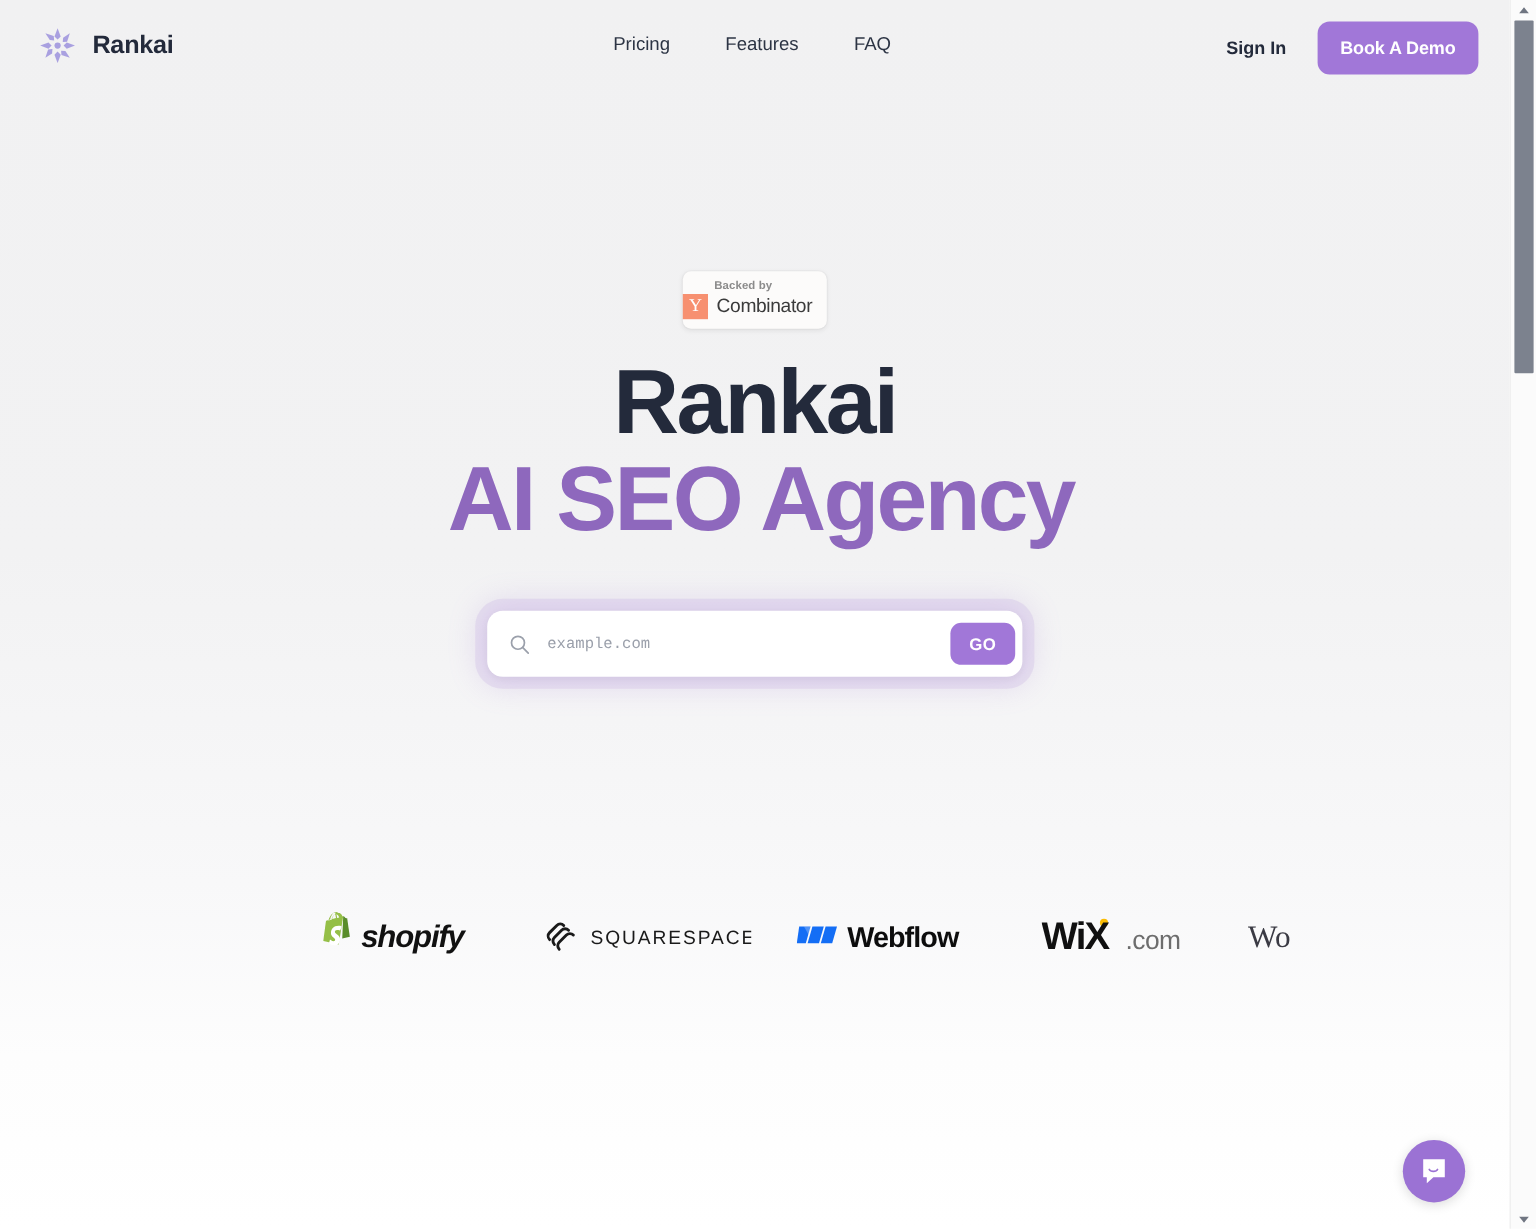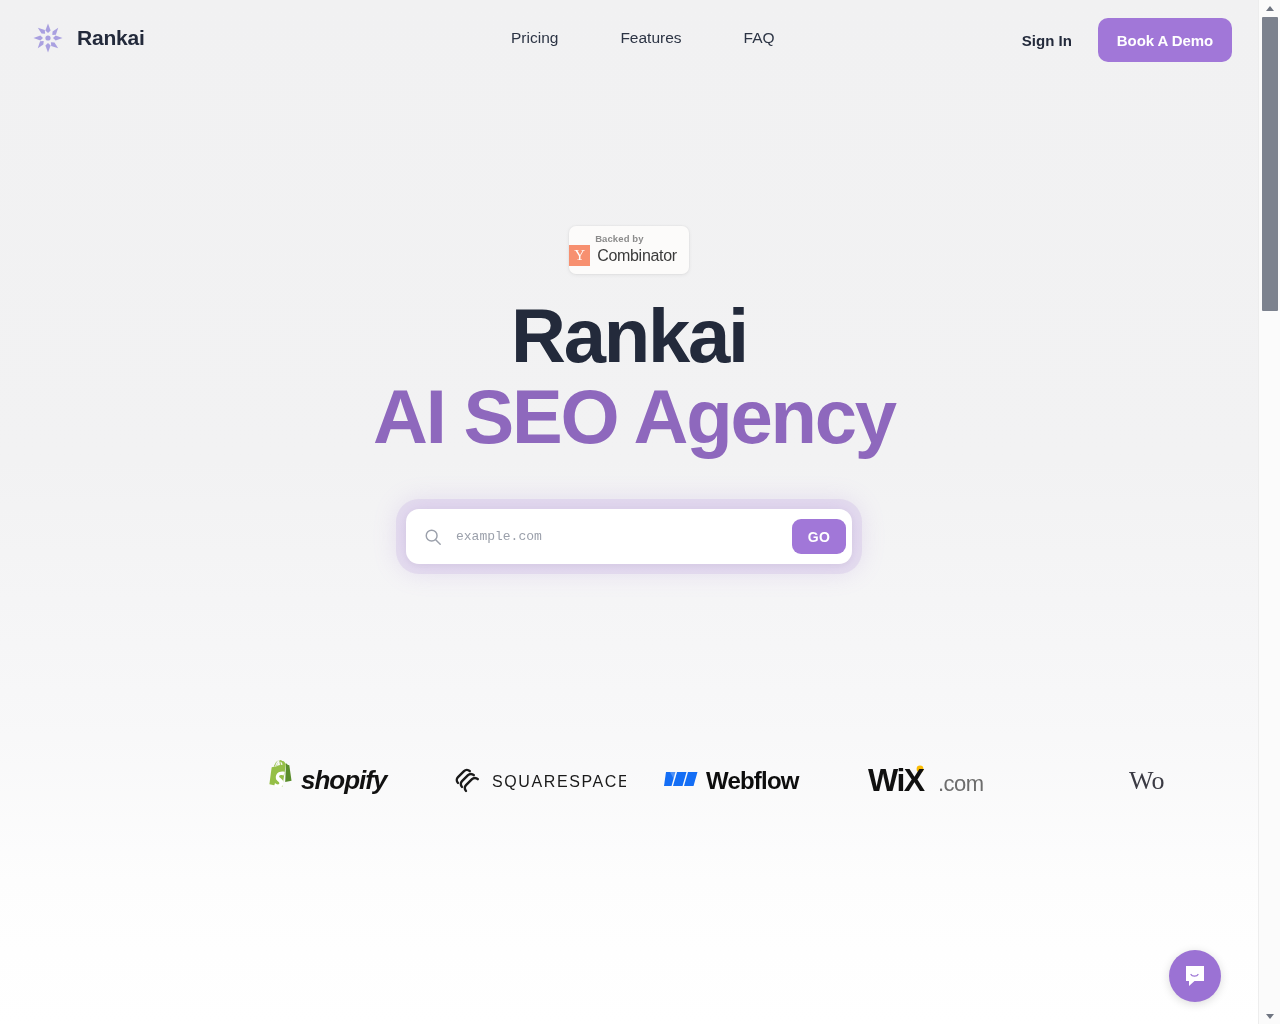--- a/index.html
+++ b/index.html
@@ -52,21 +52,21 @@
     font-weight: bold;
     color: #232a3b;
     letter-spacing: -0.2px;
   }
 
   .nav {
     position: absolute;
     left: 511px;
     top: 29px;
     display: flex;
-    gap: 16px;
+    gap: 0;
   }
   .nav-item {
     font-size: 15.5px;
     color: #2c3444;
     text-decoration: none;
     cursor: pointer;
     padding: 0;
   }
   .nav-item + .nav-item { margin-left: 46px; }
 
@@ -228,21 +228,21 @@
   .logo-item {
     display: flex;
     align-items: center;
     justify-content: center;
     height: 80px;
   }
   .logo-shopify { width: 200px; }
   .logo-squarespace { width: 200px; }
   .logo-webflow { width: 200px; }
   .logo-wix { width: 200px; }
-  .logo-wordpress { width: 200px; justify-content: center; margin-left: 19px; }
+  .logo-wordpress { width: 200px; justify-content: flex-start; }
 
   
   .chat-widget {
     position: absolute;
     right: 37px;
     bottom: 22px;
     width: 52px;
     height: 52px;
     border-radius: 50%;
     background: #9b72d4;

